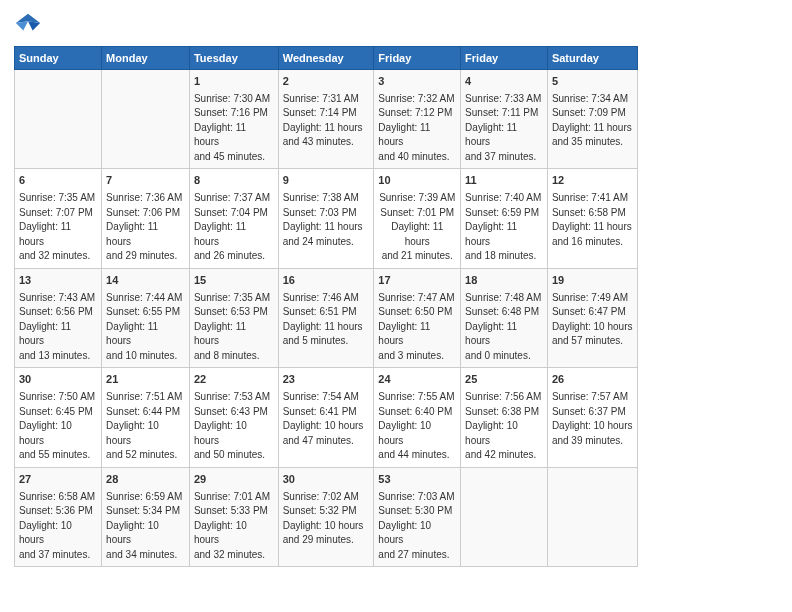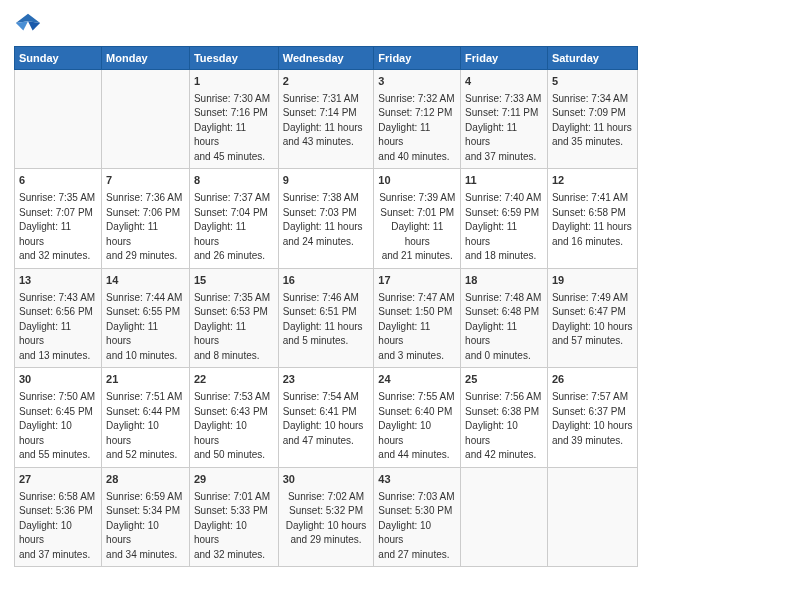--- a/index.html
+++ b/index.html
@@ -241,21 +241,21 @@
           <td>
             <span class="day-num">16</span>
             <div class="day-info" style="white-space: pre-line;">Sunrise: 7:46 AM
 Sunset: 6:51 PM
 Daylight: 11 hours
 and 5 minutes.</div>
           </td>
           <td>
             <span class="day-num">17</span>
             <div class="day-info" style="white-space: pre-line;">Sunrise: 7:47 AM
-Sunset: 1:50 PM
+Sunset: 6:50 PM
 Daylight: 11 hours
 and 3 minutes.</div>
           </td>
           <td>
             <span class="day-num">18</span>
             <div class="day-info" style="white-space: pre-line;">Sunrise: 7:48 AM
 Sunset: 6:48 PM
 Daylight: 11 hours
 and 0 minutes.</div>
           </td>
@@ -335,27 +335,27 @@
           </td>
           <td>
             <span class="day-num">29</span>
             <div class="day-info" style="white-space: pre-line;">Sunrise: 7:01 AM
 Sunset: 5:33 PM
 Daylight: 10 hours
 and 32 minutes.</div>
           </td>
           <td>
             <span class="day-num">30</span>
-            <div class="day-info" style="white-space: pre-line; text-align: center;">Sunrise: 7:02 AM
+            <div class="day-info" style="white-space: pre-line;">Sunrise: 7:02 AM
 Sunset: 5:32 PM
 Daylight: 10 hours
 and 29 minutes.</div>
           </td>
           <td>
-            <span class="day-num">43</span>
+            <span class="day-num">53</span>
             <div class="day-info" style="white-space: pre-line;">Sunrise: 7:03 AM
 Sunset: 5:30 PM
 Daylight: 10 hours
 and 27 minutes.</div>
           </td>
           <td class="empty"></td>
           <td class="empty"></td>
         </tr>
       </tbody>
   </table>

